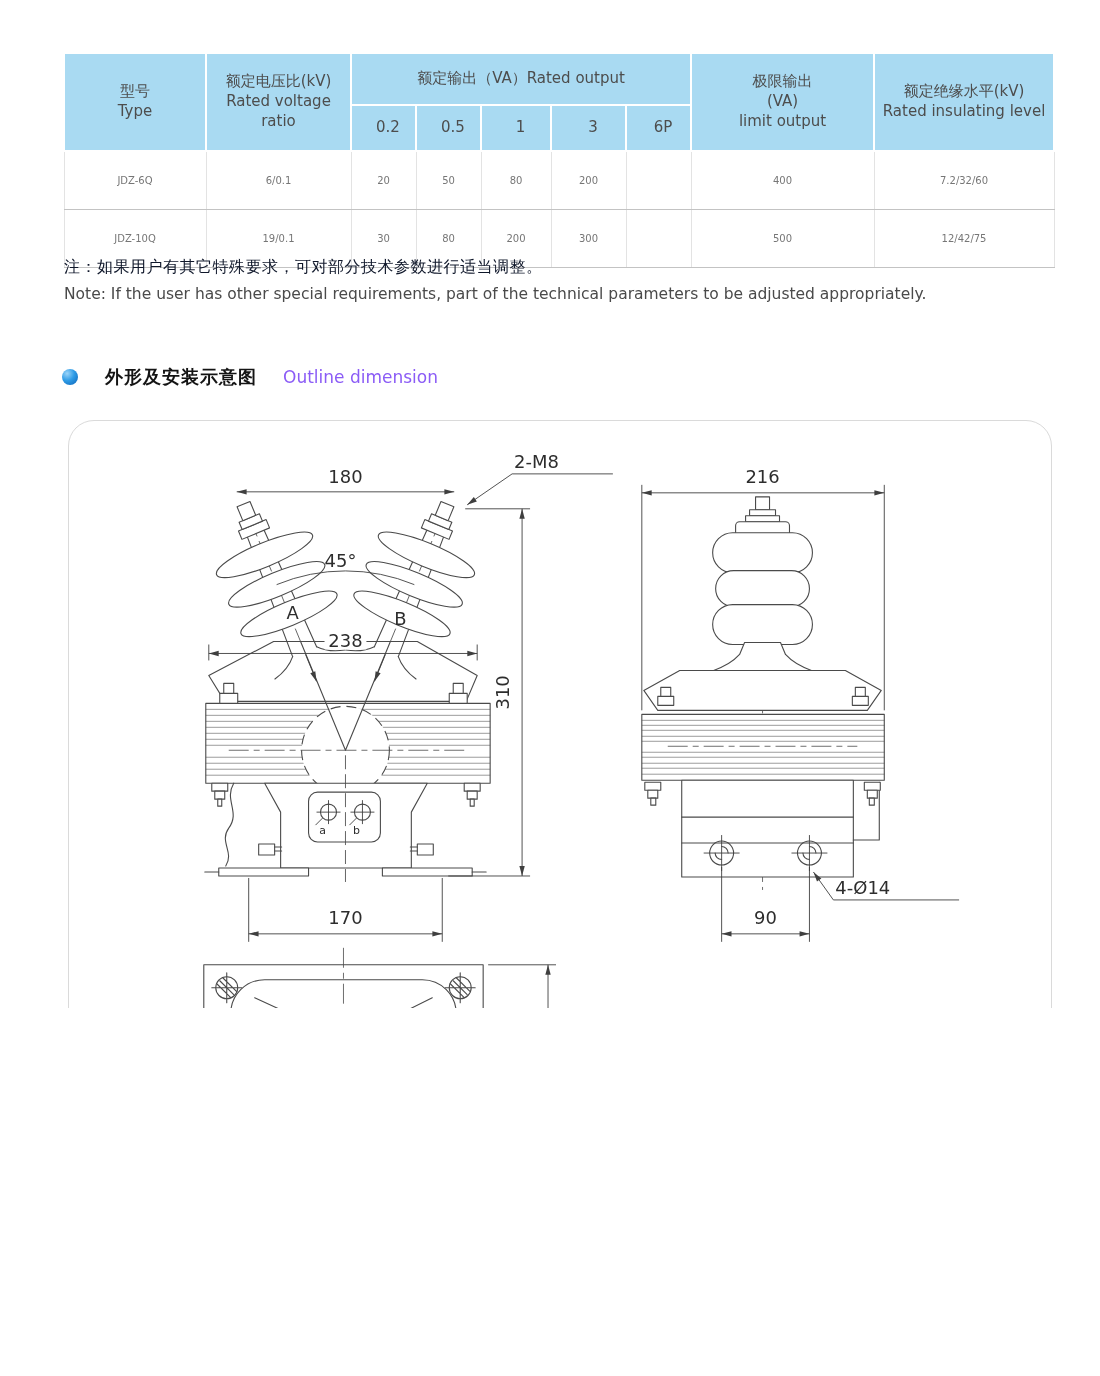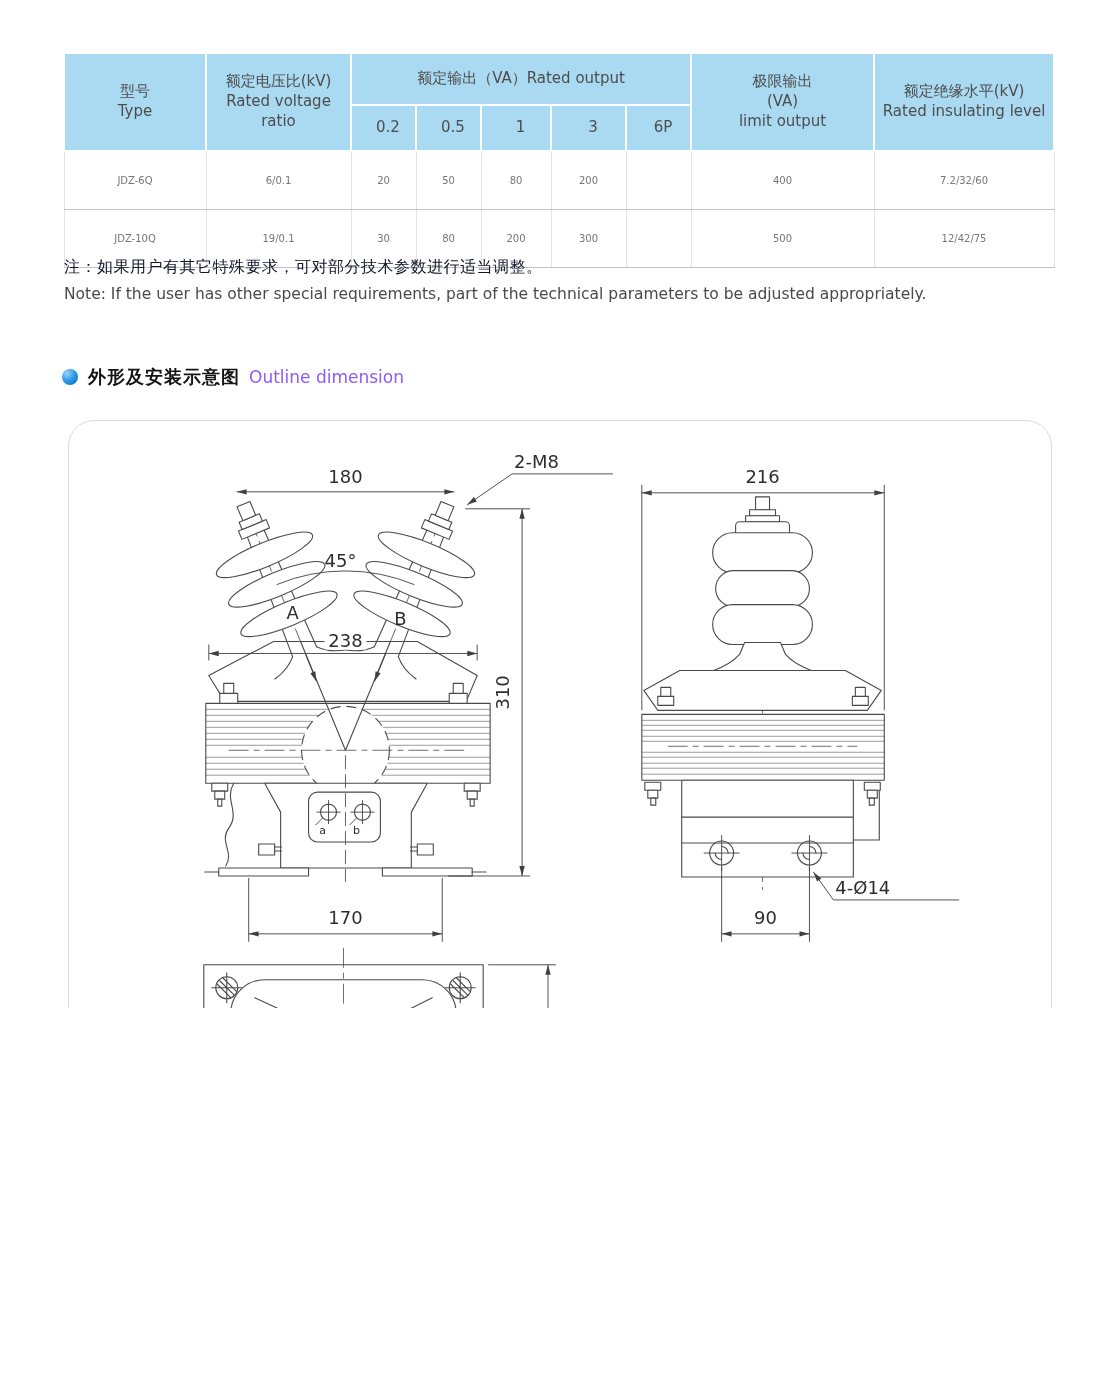--- a/index.html
+++ b/index.html
@@ -14,21 +14,21 @@
                  color:#767676;font-size:10px;text-align:center;height:55px;vertical-align:middle;}
   .spec-table thead tr.sub th{height:34px;padding-left:12px;}
   .spec-table thead tr.main th{height:40px;}
 
   
   .note{position:absolute;left:64px;top:257px;}
   .note .zh{font-size:16px;color:#0f172a;margin-bottom:7px;letter-spacing:.5px;}
   .note .en{font-size:15.5px;color:#4a4a4a;text-align:center;}
 
   
-  .section{position:absolute;left:62px;top:365px;display:flex;align-items:center;}
+  .section{position:absolute;left:62px;top:365px;display:flex;align-items:center;gap:17px;}
   .bullet{width:16px;height:16px;border-radius:50%;flex:0 0 16px;
           background:radial-gradient(circle at 32% 28%,#9bd4f8 0%,#2f9ce6 45%,#0a61b6 100%);
           margin-right:10px;}
   .title-zh{font-size:18px;font-weight:bold;color:#141414;letter-spacing:1px;}
   .title-en{font-size:17px;color:#8b5cf6;margin-left:9px;}
 
   
   .panel{position:absolute;left:68px;top:420px;width:982px;height:898px;
          border:1px solid #dadada;border-radius:26px;background:#fff;}
   .panel svg{display:block;}

